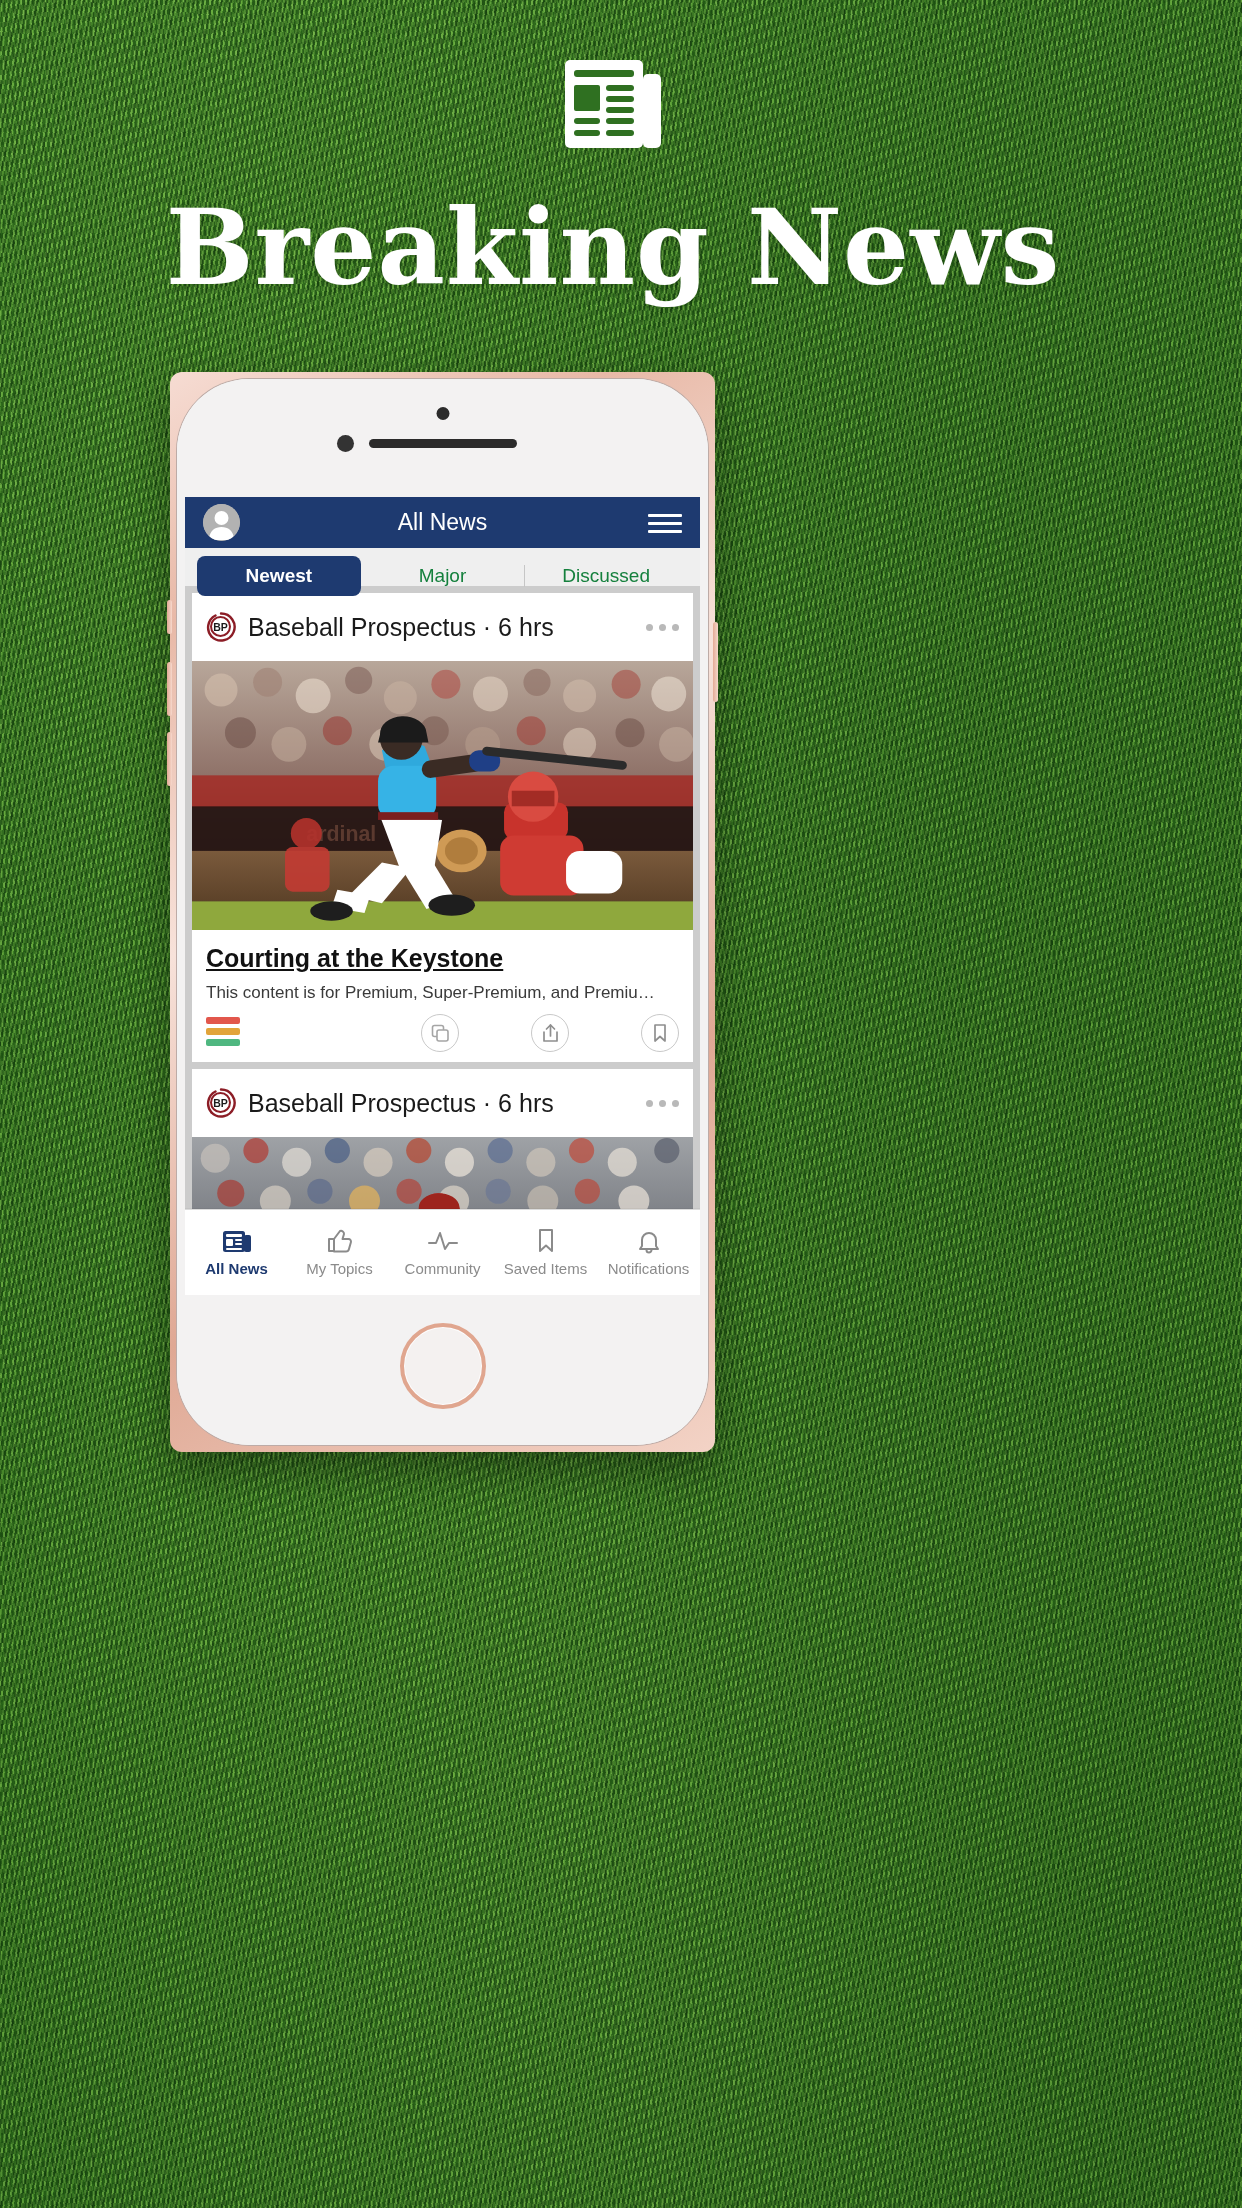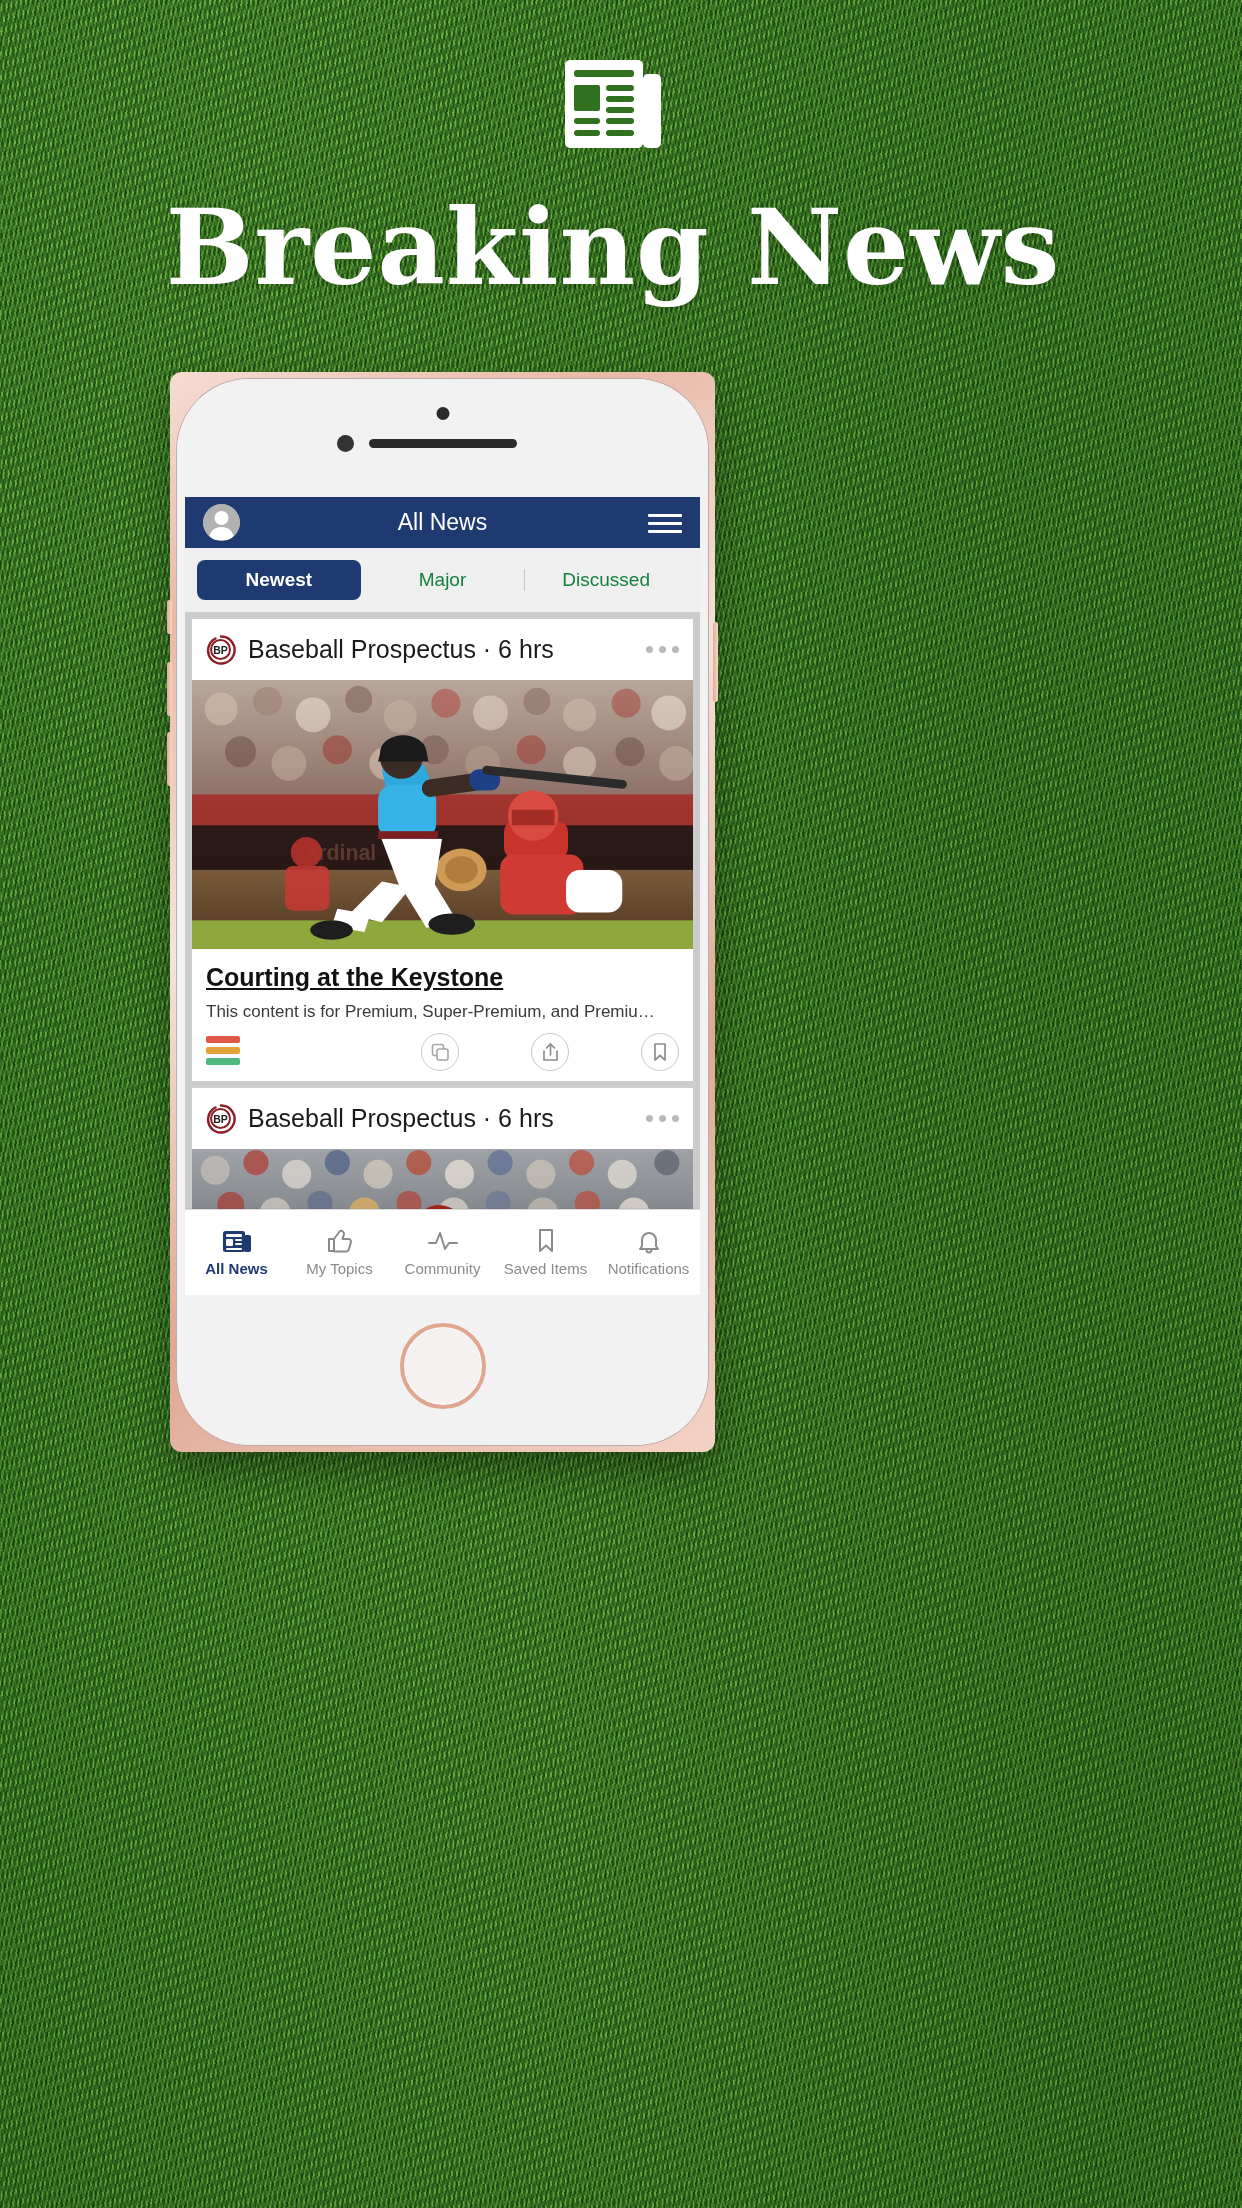--- a/index.html
+++ b/index.html
@@ -104,36 +104,36 @@
     color:#fff; font-size:23px; font-weight:400; pointer-events:none;
   }
   .hamburger { margin-left:auto; width:34px; height:22px; position:relative; z-index:2;}
   .hamburger span{ position:absolute; left:0; width:34px; height:3px; background:#fff; border-radius:1px;}
   .hamburger span:nth-child(1){ top:2px;}
   .hamburger span:nth-child(2){ top:10px;}
   .hamburger span:nth-child(3){ top:18px;}
 
   
   .segbar {
-    flex:0 0 auto; height:64px; background:#efefef;
-    display:flex; align-items:center; padding:8px 12px;
+    flex:0 0 auto; height:38px; background:#efefef;
+    display:flex; align-items:flex-start; padding:8px 12px;
   }
   .seg {
     flex:1 1 0; height:40px; display:flex; align-items:center; justify-content:center;
     font-size:19px; color:#15803d; position:relative;
   }
   .seg.active { background:#1e3a70; color:#fff; font-weight:700; border-radius:8px; }
   .seg.divided::before{
     content:""; position:absolute; left:0; top:9px; bottom:9px; width:1px; background:#c6c6c6;
   }
 
   
   .feed { flex:1 1 auto; overflow:hidden; background:#cccccc; }
   .card { background:#fff; margin:7px 7px 0; }
-  .card-head { display:flex; align-items:center; height:61px; padding:0 14px; }
+  .card-head { display:flex; align-items:center; height:68px; padding:0 14px; }
   .bp-logo { width:30px; height:30px; flex:0 0 auto; }
   .card-source { margin-left:12px; font-size:25px; color:#1a1a1a; }
   .dots { margin-left:auto; display:flex; gap:6px; }
   .dots i { width:7px; height:7px; border-radius:50%; background:#b9b9b9; display:block;}
 
   .card-img { width:100%; height:auto; display:block; }
 
   .card-title { font-size:25px; font-weight:700; color:#111; padding:14px 14px 0; line-height:1.15;text-decoration:underline;}
   .card-desc { font-size:17px; color:#3a3a3a; padding:9px 14px 0; line-height:1.3;
     white-space:nowrap; overflow:hidden; text-overflow:ellipsis;}

